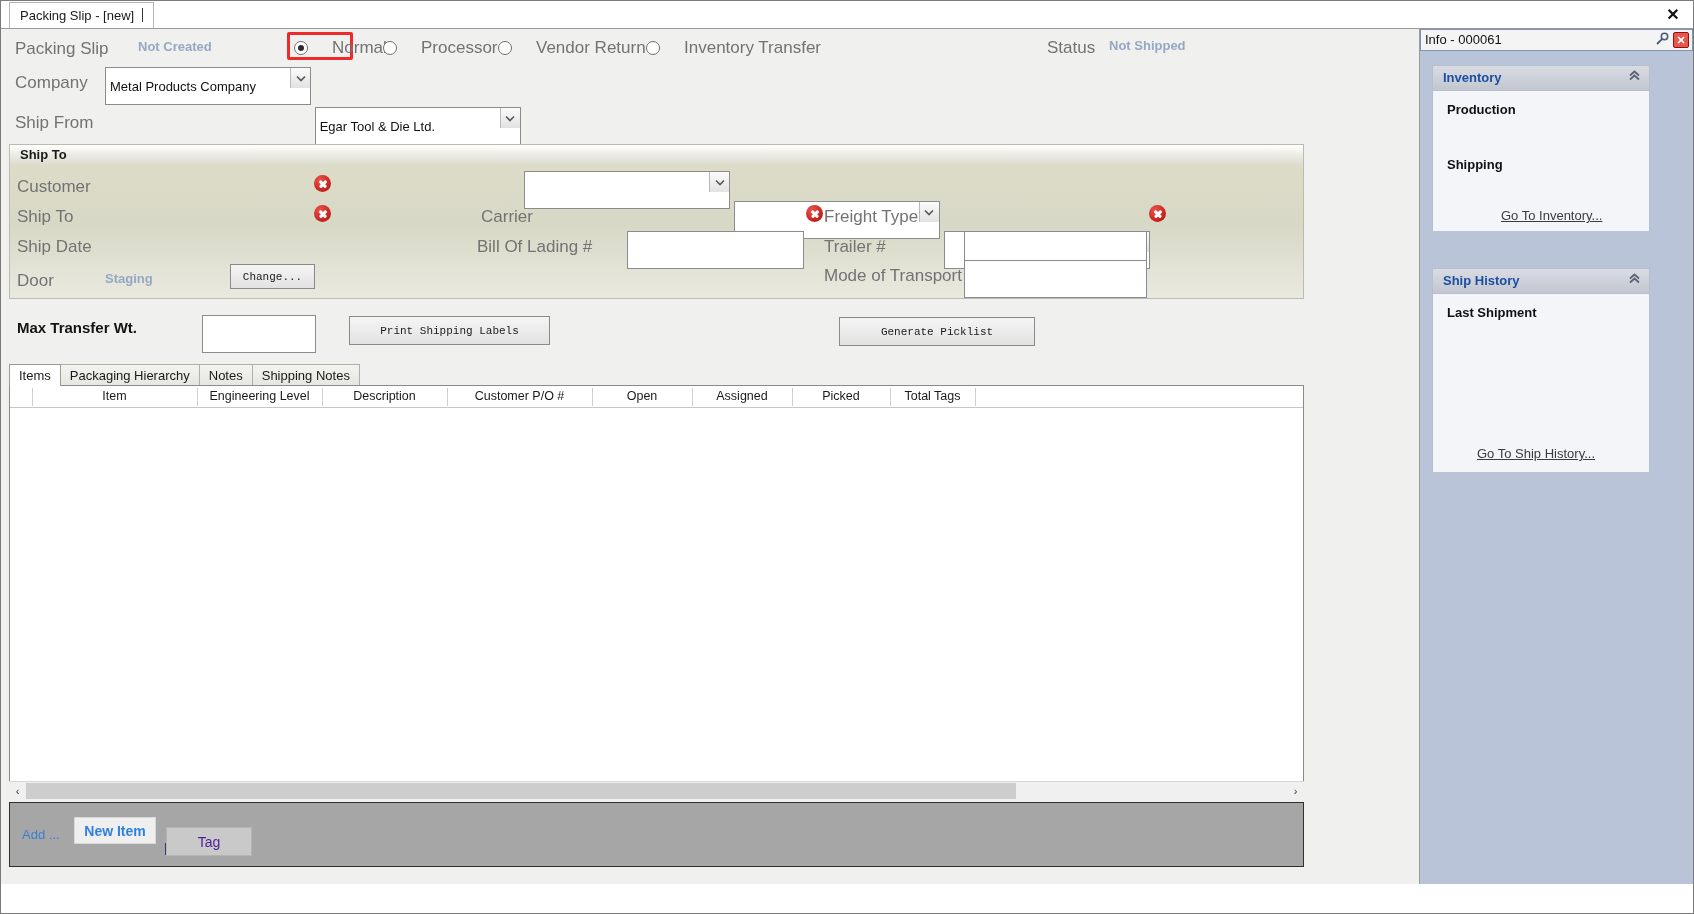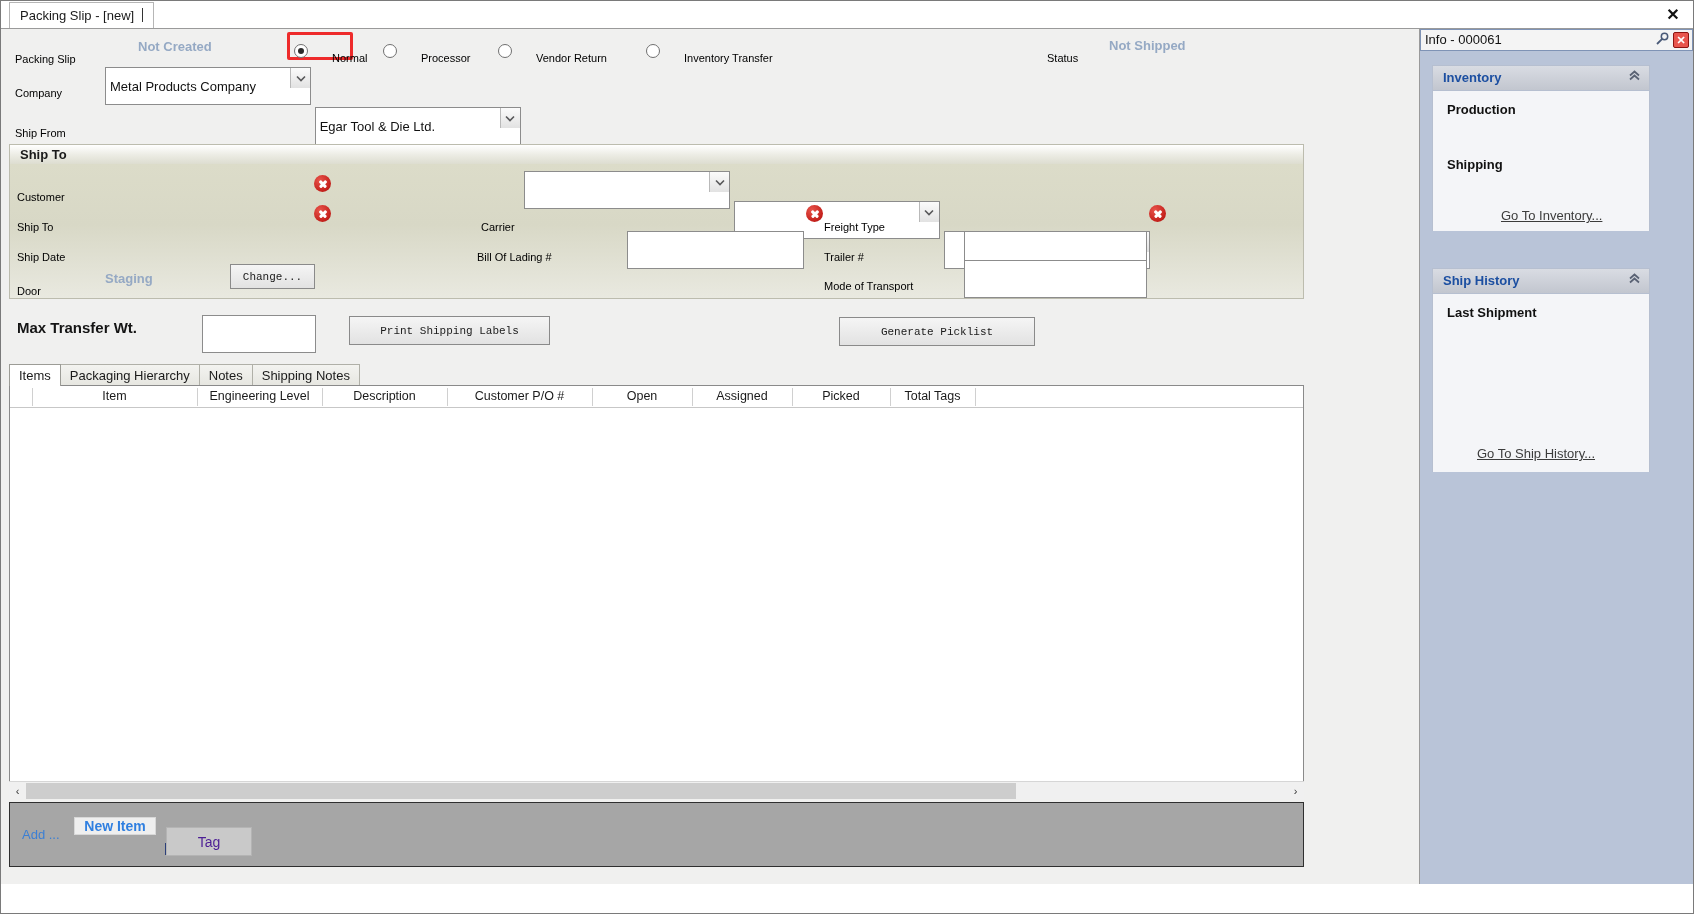--- a/index.html
+++ b/index.html
@@ -44,21 +44,21 @@
   }
 
   
   .form-panel {
     position:absolute; left:1px; top:29px; width:1419px; height:855px;
     background:#f0f0ef;
     border-right:1px solid #9a9a9a;
     overflow:hidden;
   }
 
-  .lbl { font-size:11px; color:#000000;margin-top:14px; }
+  .lbl { font-size:17px; color:#737373; }
   .lbl-dim { font-size:13px; color:#95a9c4; font-weight:bold; }
 
   .row { position:absolute; }
 
   
   .tb {
     background:#fff; border:1px solid #8c8c8c;
     height:22px; font-size:13px; color:#111;
     padding:18px 4px; font-family:"Liberation Sans", sans-serif;
   }
@@ -400,21 +400,21 @@
     <div class="hscroll" style="left:8px; top:752px; width:1295px;">
       <div class="arrowbtn">‹</div>
       <div class="thumb" style="width:990px;"></div>
       <div class="track"></div>
       <div class="arrowbtn">›</div>
     </div>
 
     
     <div class="bottombar" style="left:8px; top:773px; width:1295px; height:65px;">
       <div class="link-blue" style="position:absolute; left:12px; top:24px;">Add ...</div>
-      <div class="newitem-btn" style="left:64px; top:14px; width:82px; height:18px;">New Item</div>
+      <div class="newitem-btn" style="left:64px; top:14px; width:82px; height:27px;">New Item</div>
       <div class="connector" style="left:155px; top:40px; width:22px; height:12px;"></div>
       <div class="tag-btn" style="left:156px; top:24px; width:86px; height:29px;">Tag</div>
     </div>
   </div>
 
   <div class="infopane">
     <div class="infopane-title">
       <span>Info - 000061</span>
       <span class="tools">
         <span class="pin-icon">

